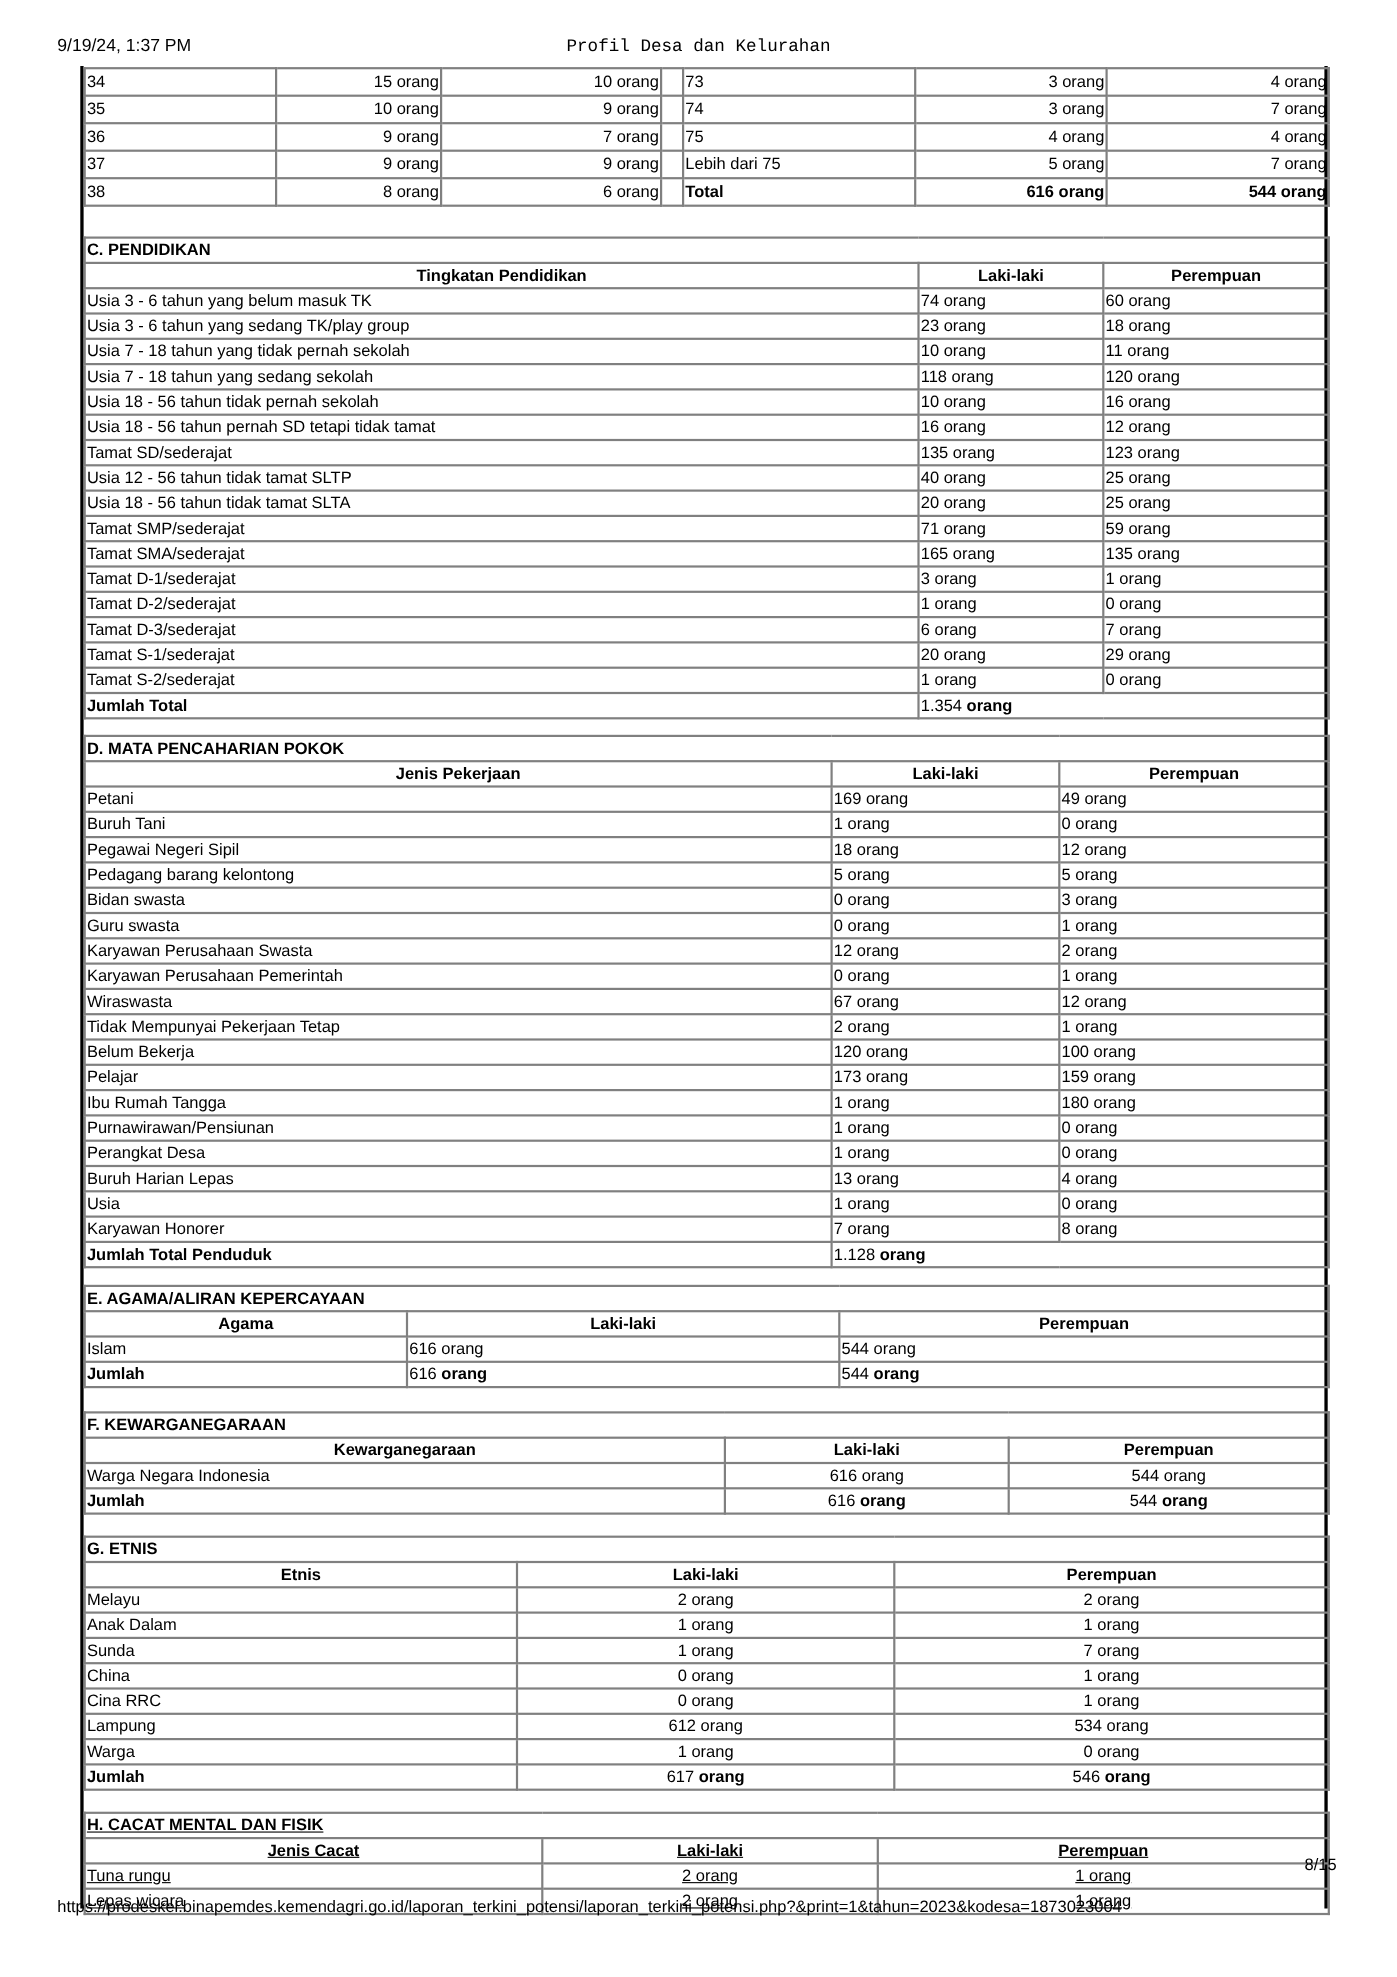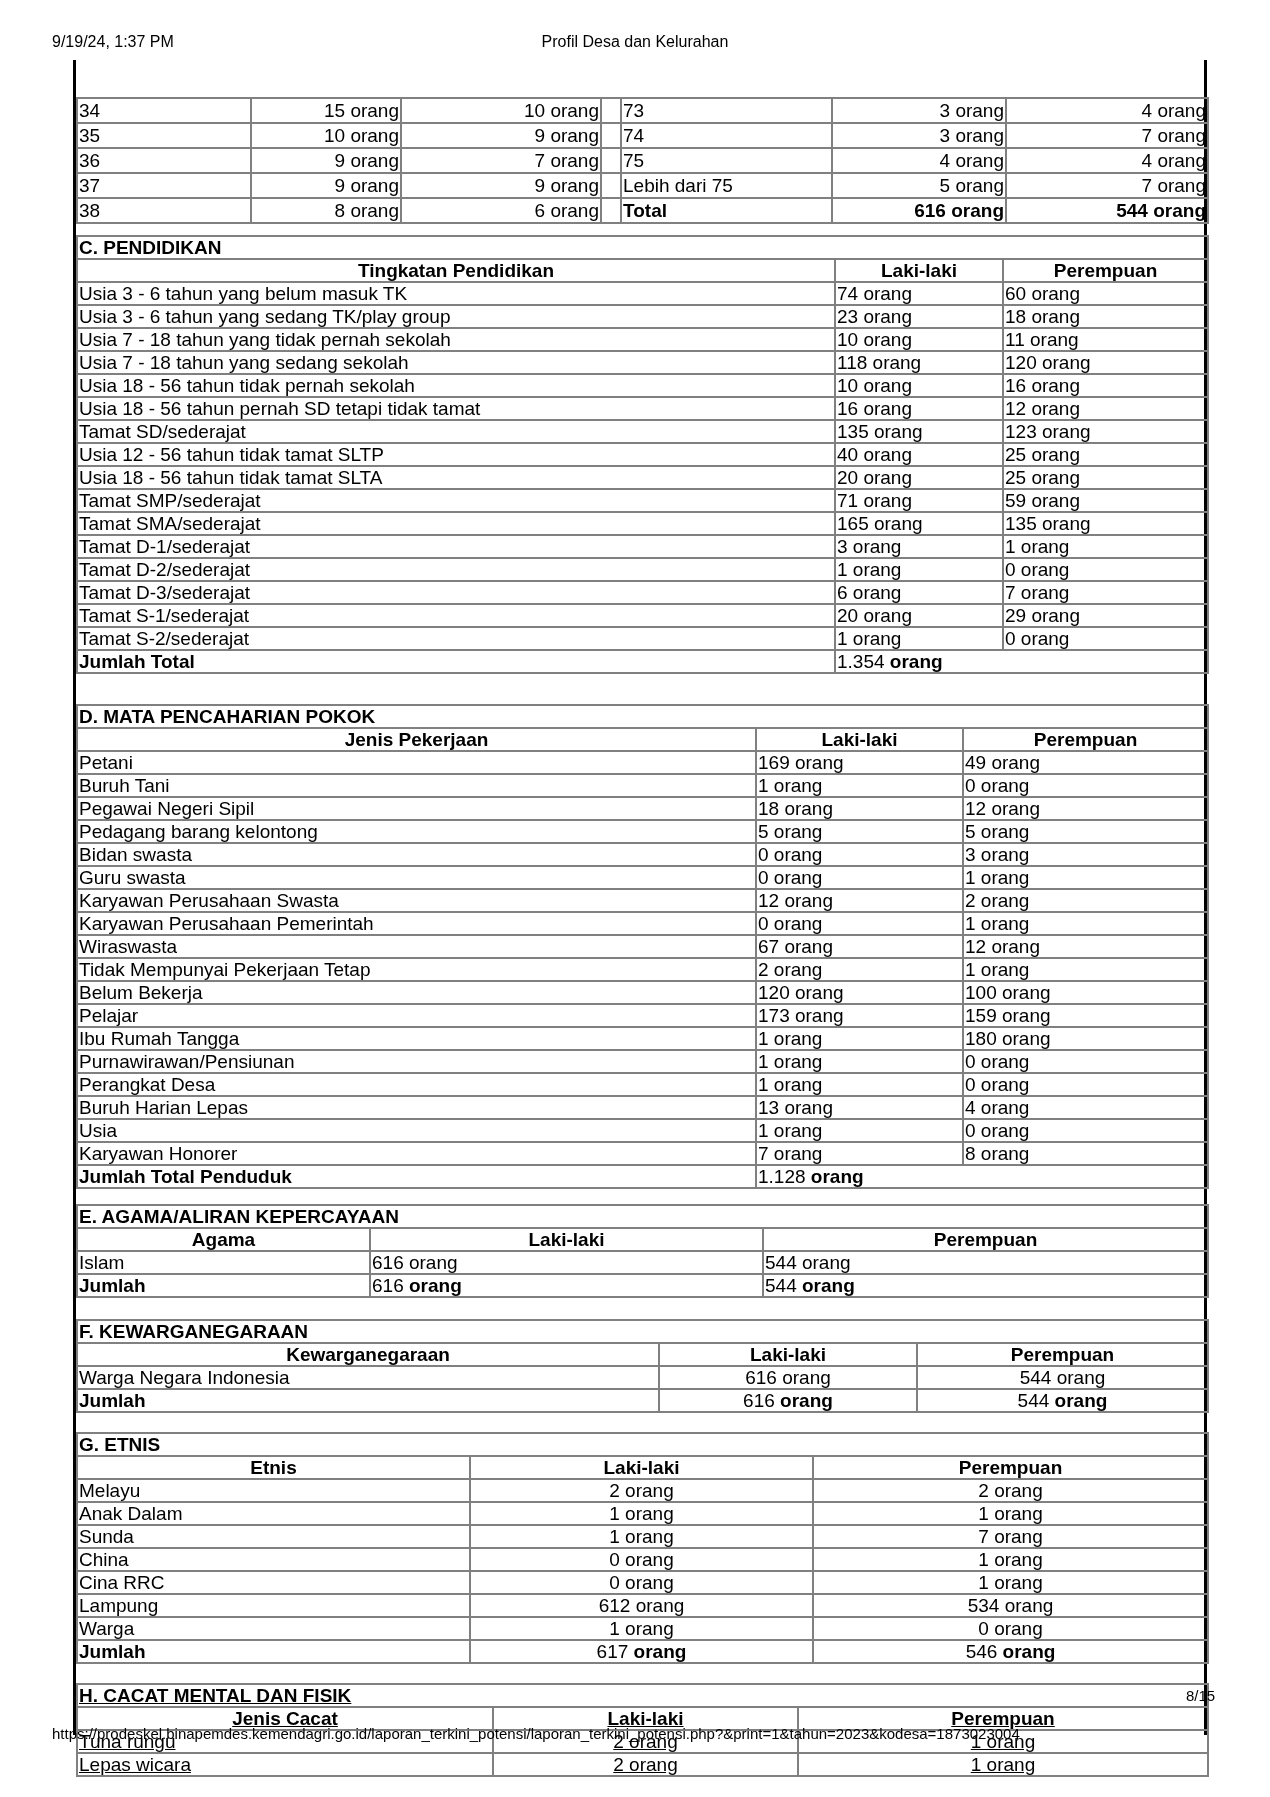--- a/index.html
+++ b/index.html
@@ -1,24 +1,24 @@
 <!DOCTYPE html>
 <html><head>
 <meta charset="utf-8">
 <style>
   html, body { margin:0; padding:0; background:#fff; }
   body { width:1270px; height:1797px; position:relative; overflow:hidden;
          font-family:"Liberation Sans", sans-serif; color:#000; }
   .hdr-left { position:absolute; left:52px; top:33px; font-size:16px; }
-  .hdr-center { position:absolute; left:0; width:1270px; top:33px; text-align:center; font-size:16px; }
+  .hdr-center { position:absolute; left:0; width:1270px; top:33px; text-align:center; font-size:16px;font-family:Liberation Mono, monospace; }
   .ftr-left { position:absolute; left:52px; top:1725px; font-size:15px; }
   .ftr-right { position:absolute; left:1186px; top:1687px; font-size:15px; }
   .frame { position:absolute; left:73px; top:60px; width:1134px; height:1675px;
            border-left:3px solid #000; border-right:3px solid #000; box-sizing:border-box; }
-  table { position:absolute; border-collapse:collapse; table-layout:fixed; font-size:19px;margin-top:36px; }
+  table { position:absolute; border-collapse:collapse; table-layout:fixed; font-size:15px; }
   td, th { border:2px solid #808080; padding:0 1px; height:21px; line-height:19px;
            white-space:nowrap; overflow:hidden; vertical-align:middle; font-weight:normal; }
   th { font-weight:bold; text-align:center; }
   .sec td { font-weight:bold; text-align:left; }
   .r { text-align:right; }
   .c { text-align:center; }
   .b { font-weight:bold; }
   #age td { height:23px; }
 </style>
 </head>
@@ -81,21 +81,21 @@
         <td class="r">8 orang</td>
         <td class="r">6 orang</td>
         <td></td>
         <td class="b">Total</td>
         <td class="r b">616 orang</td>
         <td class="r b">544 orang</td>
       </tr>
     </tbody>
 </table>
 
-<table style="left:76px; top:199px; width:1131px;padding-left:16px;">
+<table style="left:76px; top:215px; width:1131px;padding-left:16px;">
   <colgroup>
       <col style="width:758px">
       <col style="width:168px">
       <col style="width:205px">
     </colgroup>
   <tbody id="edu-body">
     <tr class="sec">
         <td colspan="3">C. PENDIDIKAN</td>
       </tr>
     <tr>

